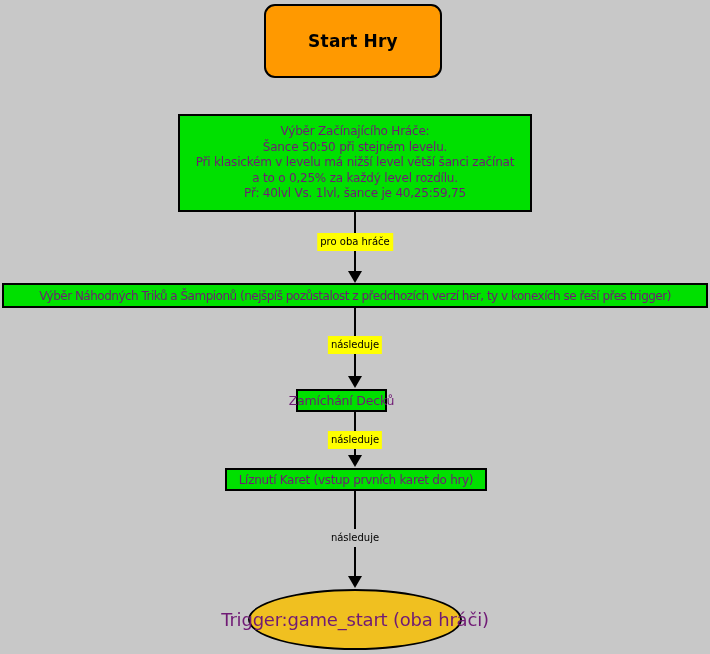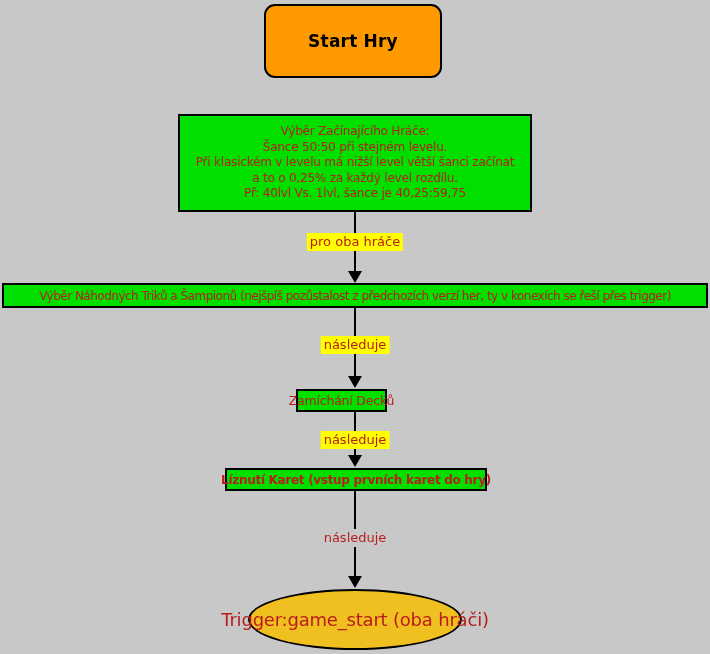--- a/index.html
+++ b/index.html
@@ -12,21 +12,21 @@
     width: 710px;
     height: 654px;
     background: #c8c8c8;
     overflow: hidden;
   }
   .node {
     position: absolute;
     box-sizing: border-box;
     border: 2px solid #000;
     background: #00e000;
-    color: #b91c1c;
+    color: #701a75;
     display: flex;
     align-items: center;
     justify-content: center;
     text-align: center;
     font-size: 12px;
     letter-spacing: -0.2px;
     white-space: nowrap;
   }
   .node-start {
     left: 264px; top: 4px; width: 178px; height: 74px;
@@ -47,21 +47,20 @@
     left: 2px; top: 283px; width: 706px; height: 25px;
     letter-spacing: -0.5px;
   }
   .node-shuffle {
     left: 296px; top: 389px; width: 91px; height: 23px;
     font-size: 12.5px;
   }
   .node-draw {
     left: 225px; top: 468px; width: 262px; height: 23px;
     letter-spacing: -0.3px;
-    font-weight: bold;
   }
   .node-ellipse {
     left: 248px; top: 589px; width: 214px; height: 61px;
     background: #f0c020;
     border-radius: 50%;
     font-size: 18px;
     text-align: right;
   }
   .line {
     position: absolute;
@@ -83,22 +82,22 @@
   }
   .arrow-1 { top: 271px; }
   .arrow-2 { top: 376px; }
   .arrow-3 { top: 455px; }
   .arrow-4 { top: 576px; }
   .edge-label {
     position: absolute;
     left: 355px;
     transform: translateX(-50%);
     background: #ffff00;
-    color: #b91c1c;
-    font-size: 13px;
+    color: #000000;
+    font-size: 10px;
     line-height: 18px;
     padding: 0 3px;
     white-space: nowrap;
   }
   .edge-label-1 { top: 233px; }
   .edge-label-2 { top: 336px; }
   .edge-label-3 { top: 431px; }
   .edge-label-4 { top: 529px; background: #c8c8c8; padding: 0 6px; }
 </style>
 </head>

